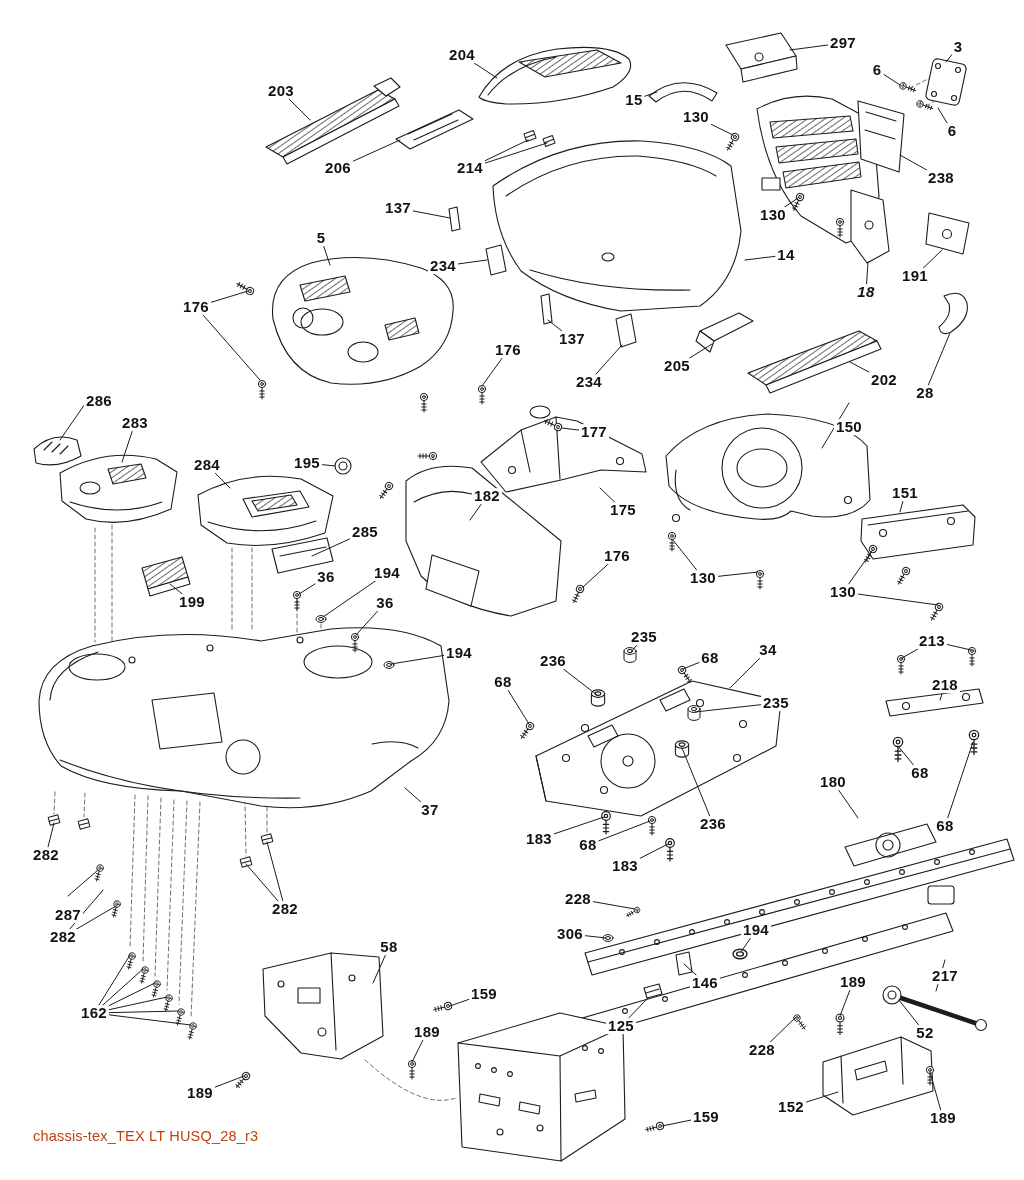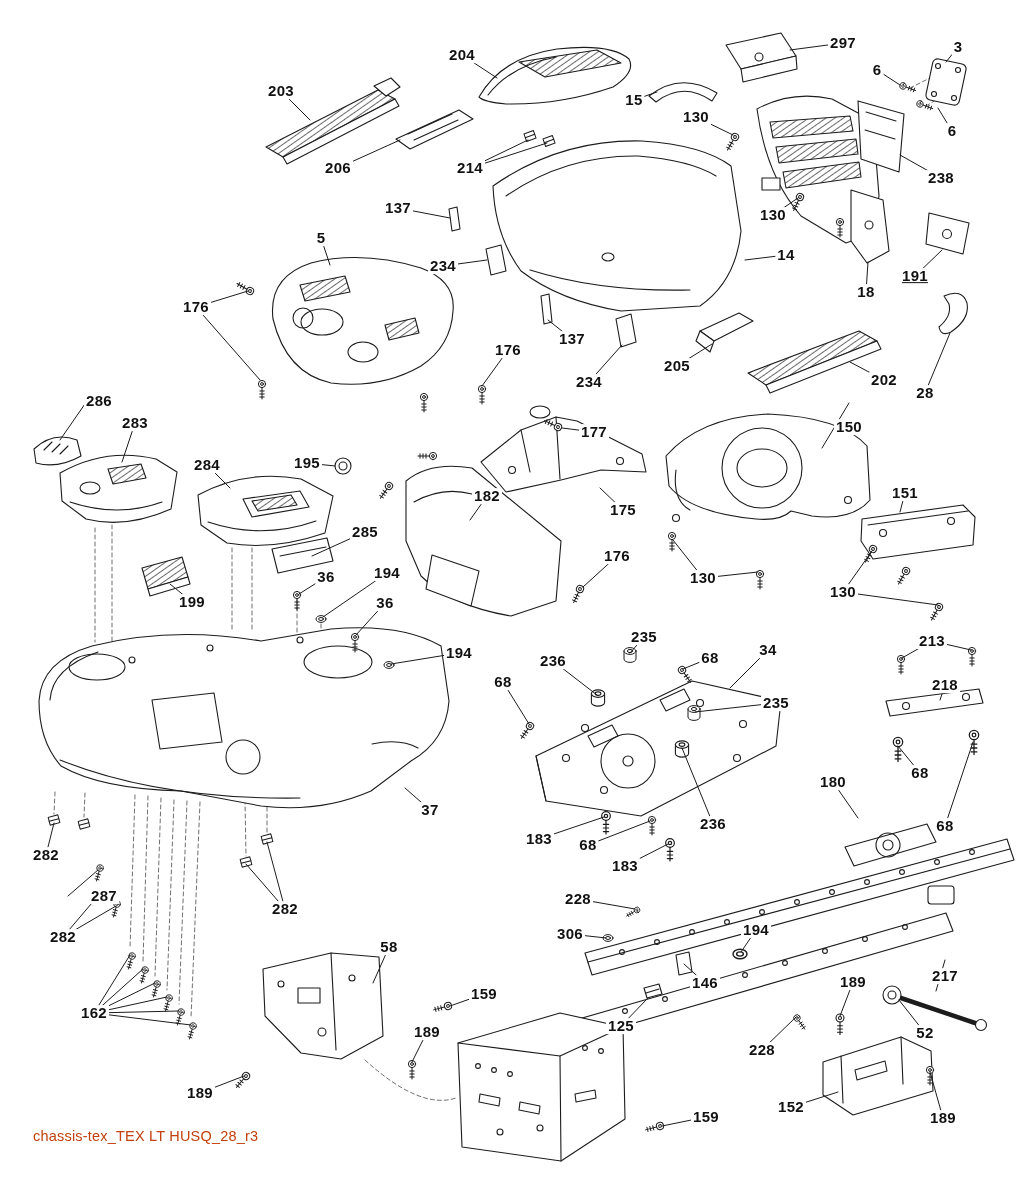--- a/index.html
+++ b/index.html
@@ -541,22 +541,22 @@
       <div class="callout" style="left: 696px; top: 117px;">130</div>
       <div class="callout" style="left: 952px; top: 131px;">6</div>
       <div class="callout" style="left: 338px; top: 168px;">206</div>
       <div class="callout" style="left: 470px; top: 168px;">214</div>
       <div class="callout" style="left: 941px; top: 178px;">238</div>
       <div class="callout" style="left: 398px; top: 208px;">137</div>
       <div class="callout" style="left: 773px; top: 215px;">130</div>
       <div class="callout" style="left: 321px; top: 238px;">5</div>
       <div class="callout" style="left: 443px; top: 266px;">234</div>
       <div class="callout" style="left: 786px; top: 255px;">14</div>
-      <div class="callout" style="left: 866px; top: 292px;">18</div>
-      <div class="callout" style="left: 915px; top: 276px; text-decoration: underline;">191</div>
+      <div class="callout" style="left: 866px; top: 292px; font-style: italic;">18</div>
+      <div class="callout" style="left: 915px; top: 276px;">191</div>
       <div class="callout" style="left: 196px; top: 307px;">176</div>
       <div class="callout" style="left: 508px; top: 350px;">176</div>
       <div class="callout" style="left: 572px; top: 339px;">137</div>
       <div class="callout" style="left: 589px; top: 382px;">234</div>
       <div class="callout" style="left: 677px; top: 366px;">205</div>
       <div class="callout" style="left: 884px; top: 380px;">202</div>
       <div class="callout" style="left: 925px; top: 393px;">28</div>
       <div class="callout" style="left: 99px; top: 401px;">286</div>
       <div class="callout" style="left: 135px; top: 423px;">283</div>
       <div class="callout" style="left: 207px; top: 465px;">284</div>
@@ -585,21 +585,21 @@
       <div class="callout" style="left: 776px; top: 703px;">235</div>
       <div class="callout" style="left: 920px; top: 773px;">68</div>
       <div class="callout" style="left: 945px; top: 826px;">68</div>
       <div class="callout" style="left: 430px; top: 810px;">37</div>
       <div class="callout" style="left: 539px; top: 839px;">183</div>
       <div class="callout" style="left: 588px; top: 845px;">68</div>
       <div class="callout" style="left: 713px; top: 824px;">236</div>
       <div class="callout" style="left: 625px; top: 866px;">183</div>
       <div class="callout" style="left: 833px; top: 782px;">180</div>
       <div class="callout" style="left: 46px; top: 855px;">282</div>
-      <div class="callout" style="left: 68px; top: 896px; margin-left: 36px;">287</div>
+      <div class="callout" style="left: 68px; top: 915px;">287</div>
       <div class="callout" style="left: 63px; top: 937px;">282</div>
       <div class="callout" style="left: 285px; top: 909px;">282</div>
       <div class="callout" style="left: 578px; top: 899px;">228</div>
       <div class="callout" style="left: 570px; top: 934px;">306</div>
       <div class="callout" style="left: 756px; top: 930px;">194</div>
       <div class="callout" style="left: 705px; top: 983px;">146</div>
       <div class="callout" style="left: 945px; top: 976px;">217</div>
       <div class="callout" style="left: 389px; top: 947px; text-align: right;">58</div>
       <div class="callout" style="left: 484px; top: 994px;">159</div>
       <div class="callout" style="left: 621px; top: 1026px;">125</div>

